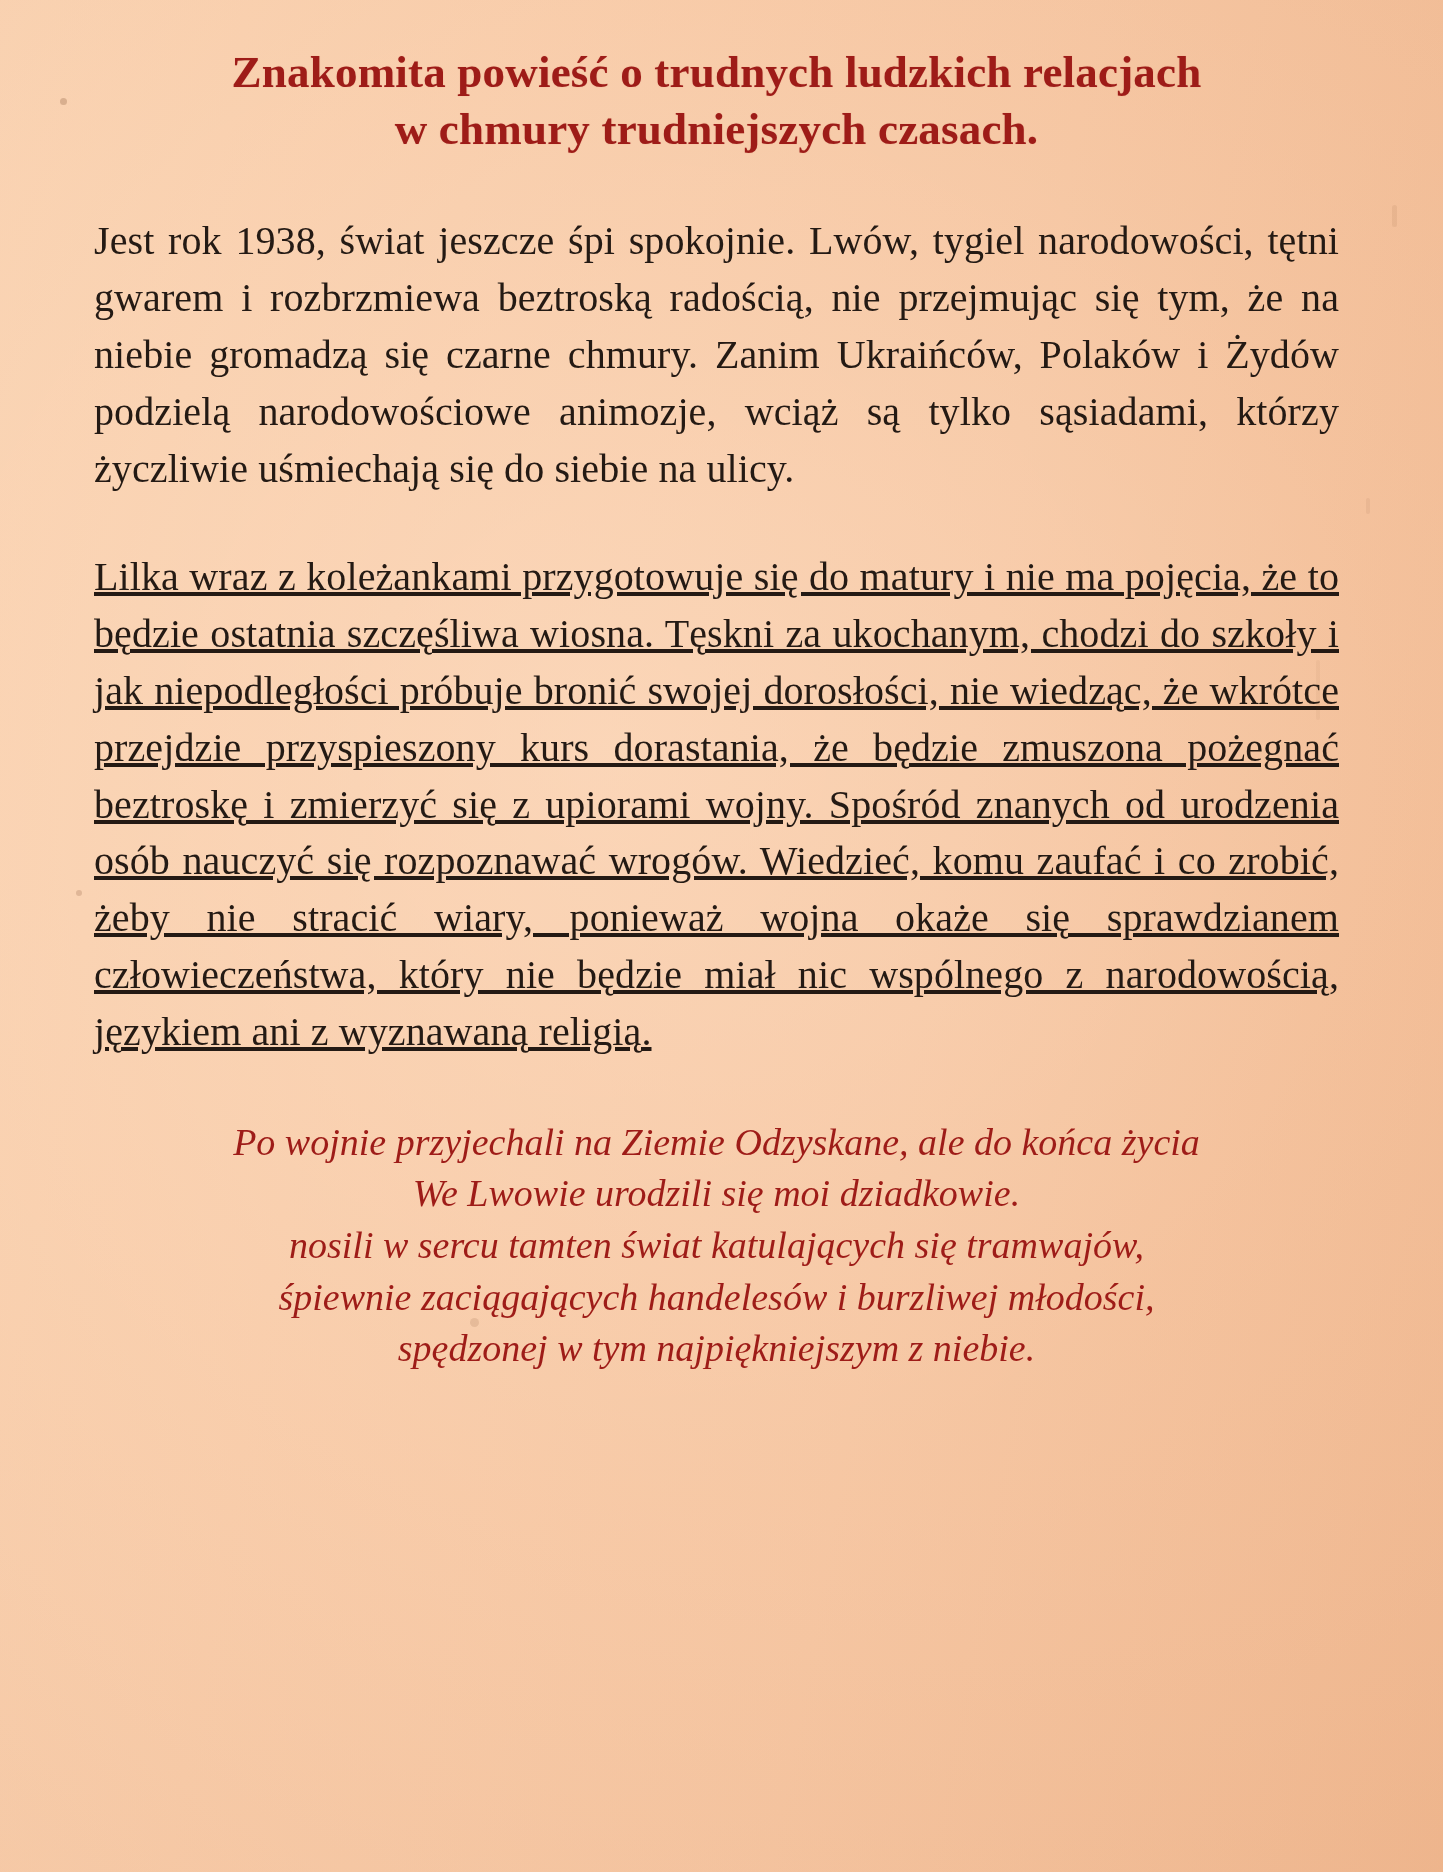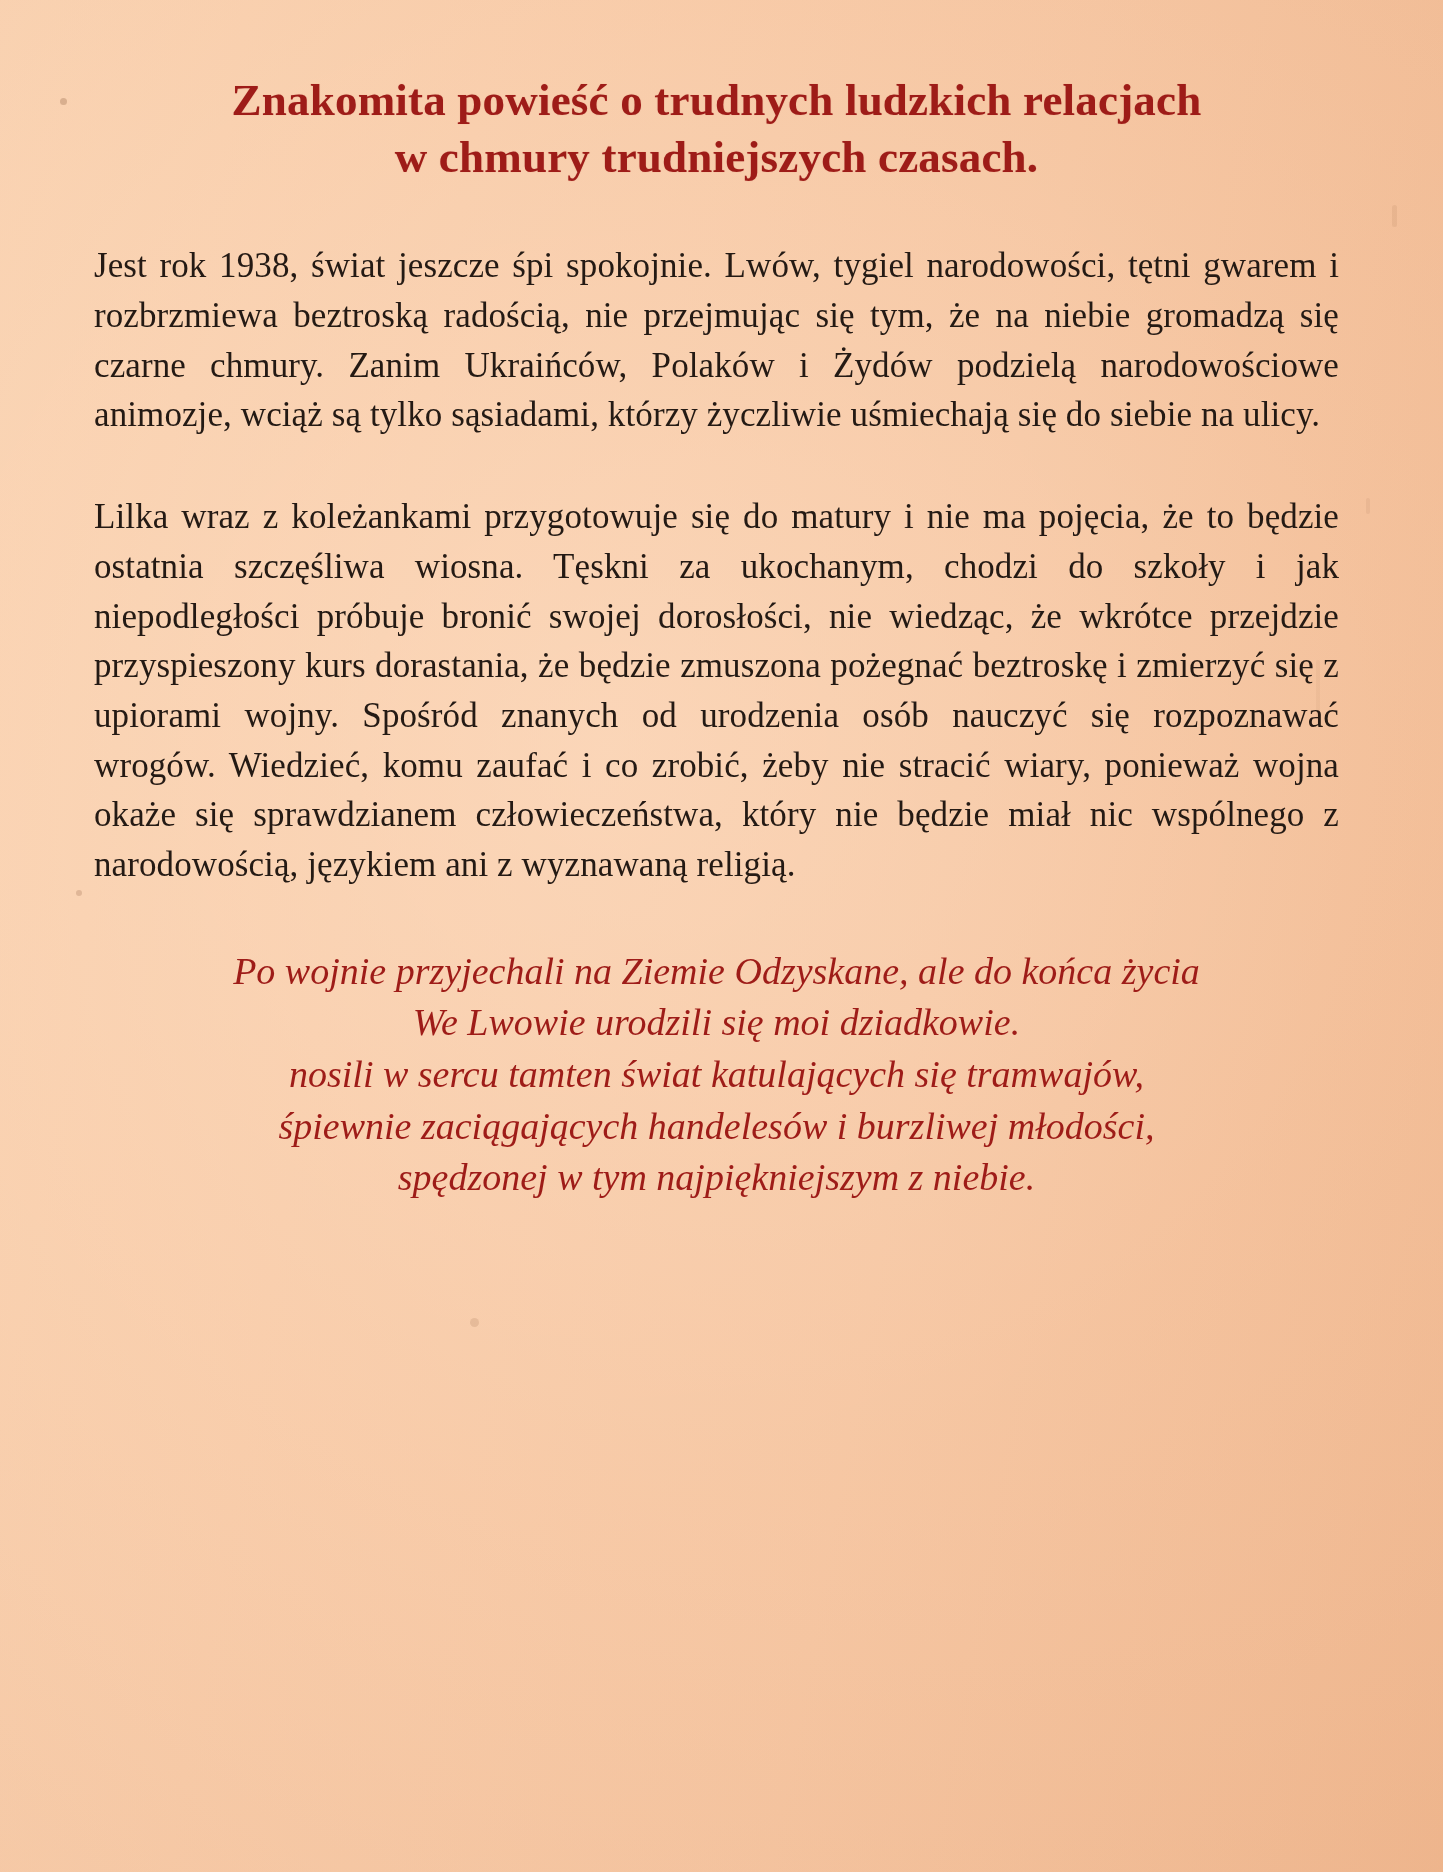--- a/index.html
+++ b/index.html
@@ -17,21 +17,21 @@
 
   
   .page {
     position: relative;
     width: 1443px;
     height: 1872px;
     box-sizing: border-box;
     background:
       radial-gradient(ellipse 120% 90% at 42% 40%, rgba(255, 225, 200, 0.55) 0%, rgba(255, 215, 185, 0.20) 45%, rgba(224, 160, 118, 0.22) 100%),
       linear-gradient(100deg, #f9d3b2 0%, #f7cba8 28%, #f4c39e 62%, #efb68d 100%);
-    padding: 72px 104px 40px 94px;
+    padding: 44px 104px 40px 94px;
   }
 
   
   .blemish {
     position: absolute;
     background: rgba(120, 70, 40, 0.25);
     border-radius: 50%;
     pointer-events: none;
   }
   .blemish.b1 { left: 60px;  top: 98px;  width: 7px;  height: 7px; }
@@ -49,28 +49,28 @@
     text-align: center;
     letter-spacing: 0.2px;
     margin: 0 0 56px 0;
     padding: 0 20px;
     text-shadow: 0 0 1px rgba(158, 28, 24, 0.25);
   }
   .headline .line { display: block; }
 
   .body-text {
     color: #241a14;
-    font-size: 35px;
+    font-size: 40px;
     line-height: 1.42;
     text-align: justify;
     text-justify: inter-word;
     margin: 0 0 52px 0;
     letter-spacing: 0.1px;
   }
-  .body-text:last-of-type { margin-bottom: 16px; }
+  .body-text:last-of-type { margin-bottom: 16px; text-decoration: underline; }
 
   .quote {
     color: #9e1c18;
     font-style: italic;
     font-size: 38px;
     line-height: 1.36;
     text-align: center;
     margin: 56px 0 0 0;
     padding: 0 36px;
   }

